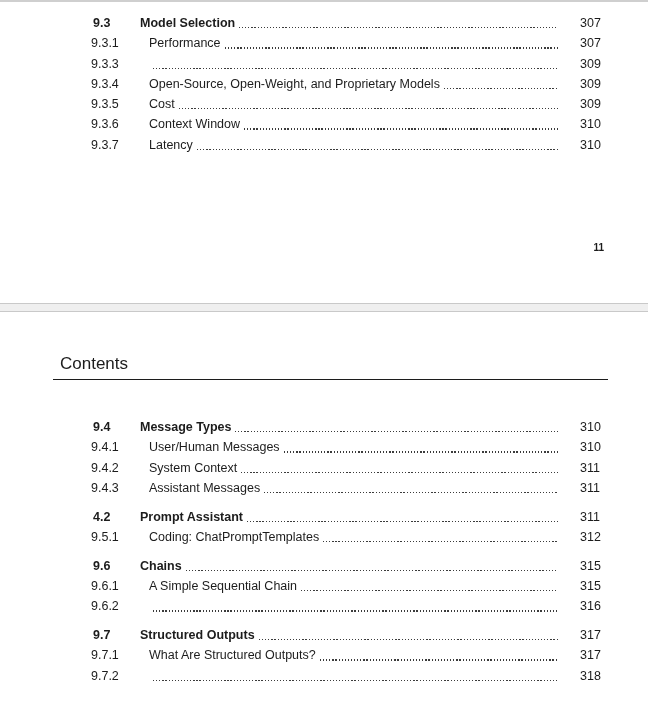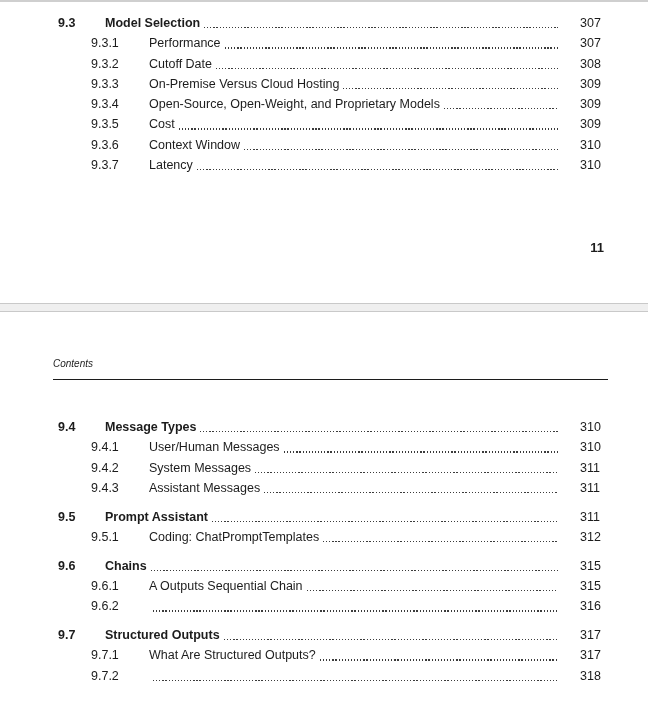--- a/index.html
+++ b/index.html
@@ -32,43 +32,43 @@
   .list-top { top: 11px; }
   .list-bottom { top: 105px; }
 
   .toc-row {
     display: flex;
     height: 20.3px; line-height: 20.3px;
     font-size: 12.5px;
     padding-right: 44px;
     white-space: nowrap;
   }
-  .toc-row.l1 { padding-left: 58px; font-weight: 700; margin-top: 8.5px; }
+  .toc-row.l1 { padding-left: 93px; font-weight: 700; margin-top: 8.5px; }
   .toc-row.l1:first-child { margin-top: 0; }
   .toc-row.l2 { padding-left: 91px; font-weight: 400; }
   .l1 > .toc-num { width: 47px; flex: none; }
   .l2 > .toc-num { width: 58px; flex: none; }
   .toc-title { flex: none; }
   .toc-dots { flex: 1 1 auto; position: relative; min-width: 8px; }
   .toc-dots::after {
     content: "";
     position: absolute; left: 4px; right: 2px; bottom: 5px; height: 1.4px;
     background: repeating-linear-gradient(90deg, var(--dots-color, #3b3b3b) 0 1.2px, transparent 1.2px 3.1px);
   }
   .toc-page { flex: none; width: 24px; margin-left: 20px; font-weight: 400; }
 
   .folio {
     position: absolute; top: 236px; left: 0; right: 44px;
     text-align: right;
-    font-size: 13px; font-weight: 700; line-height: 20px;
+    font-size: 10px; font-weight: 700; line-height: 20px;
   }
 
   .running-header {
-    position: absolute; top: 44px; left: 53px; right: 40px;
-    font-size: 10px; line-height: 16px; font-weight: 400; font-style: italic;
+    position: absolute; top: 44px; left: 60px; right: 40px;
+    font-size: 17px; line-height: 16px; font-weight: 400;
   }
   .header-rule {
     position: absolute; top: 67px; left: 53px; width: 555px; height: 0;
     border-top: 1.6px solid var(--rule-color, #1c1c1c);
   }
 </style>
 </head>
 <body>
 
 <div class="screen">
@@ -82,28 +82,21 @@
           <span class="toc-dots"></span>
           <span class="toc-page">307</span>
         </div>
         <div class="toc-row l2">
           <span class="toc-num">9.3.1</span>
           <span class="toc-title">Performance</span>
           <span class="toc-dots"></span>
           <span class="toc-page">307</span>
         </div>
         <div class="toc-row l2">
-          <span class="toc-num">9.3.2</span>
-          <span class="toc-title">Cutoff Date</span>
-          <span class="toc-dots"></span>
-          <span class="toc-page">308</span>
-        </div>
-        <div class="toc-row l2">
           <span class="toc-num">9.3.3</span>
-          <span class="toc-title">On-Premise Versus Cloud Hosting</span>
           <span class="toc-dots"></span>
           <span class="toc-page">309</span>
         </div>
         <div class="toc-row l2">
           <span class="toc-num">9.3.4</span>
           <span class="toc-title">Open-Source, Open-Weight, and Proprietary Models</span>
           <span class="toc-dots"></span>
           <span class="toc-page">309</span>
         </div>
         <div class="toc-row l2">
@@ -141,51 +134,51 @@
           <span class="toc-page">310</span>
         </div>
         <div class="toc-row l2">
           <span class="toc-num">9.4.1</span>
           <span class="toc-title">User/Human Messages</span>
           <span class="toc-dots"></span>
           <span class="toc-page">310</span>
         </div>
         <div class="toc-row l2">
           <span class="toc-num">9.4.2</span>
-          <span class="toc-title">System Messages</span>
+          <span class="toc-title">System Context</span>
           <span class="toc-dots"></span>
           <span class="toc-page">311</span>
         </div>
         <div class="toc-row l2">
           <span class="toc-num">9.4.3</span>
           <span class="toc-title">Assistant Messages</span>
           <span class="toc-dots"></span>
           <span class="toc-page">311</span>
         </div>
         <div class="toc-row l1">
-          <span class="toc-num">9.5</span>
+          <span class="toc-num">4.2</span>
           <span class="toc-title">Prompt Assistant</span>
           <span class="toc-dots"></span>
           <span class="toc-page">311</span>
         </div>
         <div class="toc-row l2">
           <span class="toc-num">9.5.1</span>
           <span class="toc-title">Coding: ChatPromptTemplates</span>
           <span class="toc-dots"></span>
           <span class="toc-page">312</span>
         </div>
         <div class="toc-row l1">
           <span class="toc-num">9.6</span>
           <span class="toc-title">Chains</span>
           <span class="toc-dots"></span>
           <span class="toc-page">315</span>
         </div>
         <div class="toc-row l2">
           <span class="toc-num">9.6.1</span>
-          <span class="toc-title">A Outputs Sequential Chain</span>
+          <span class="toc-title">A Simple Sequential Chain</span>
           <span class="toc-dots"></span>
           <span class="toc-page">315</span>
         </div>
         <div class="toc-row l2">
           <span class="toc-num">9.6.2</span>
           <span class="toc-dots"></span>
           <span class="toc-page">316</span>
         </div>
         <div class="toc-row l1">
           <span class="toc-num">9.7</span>

